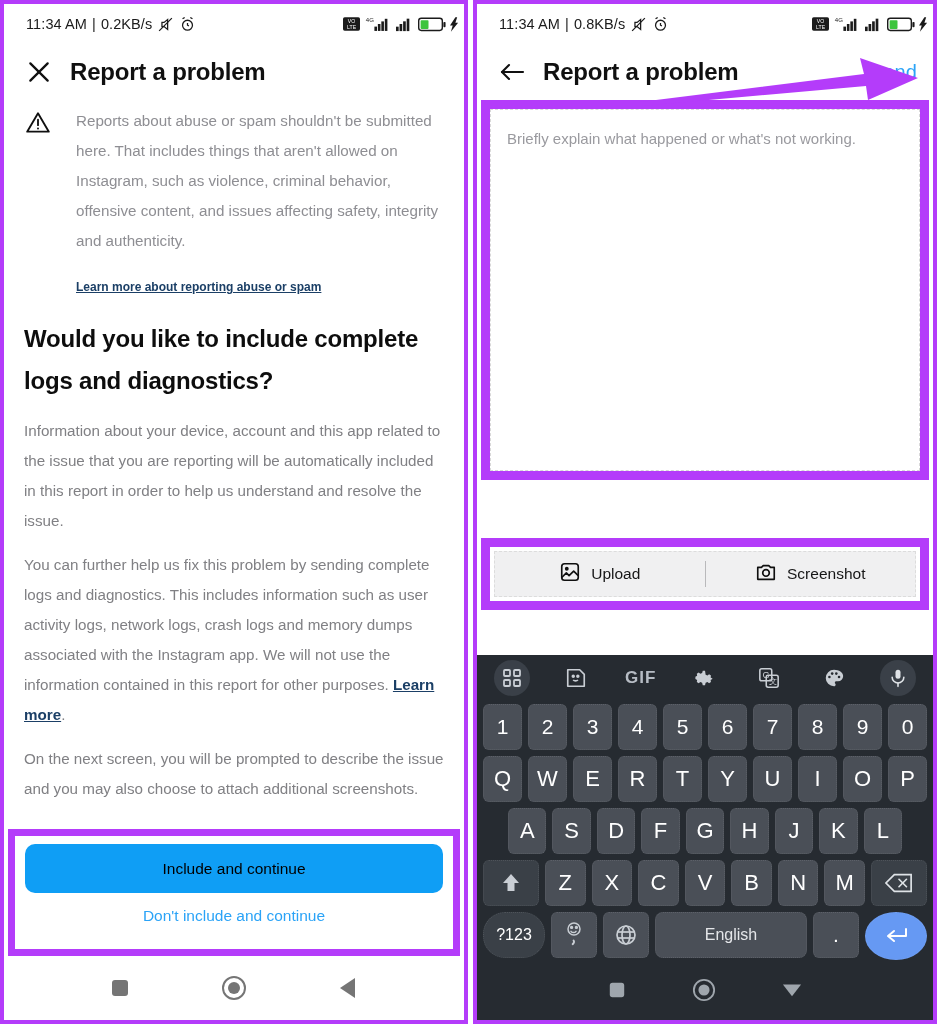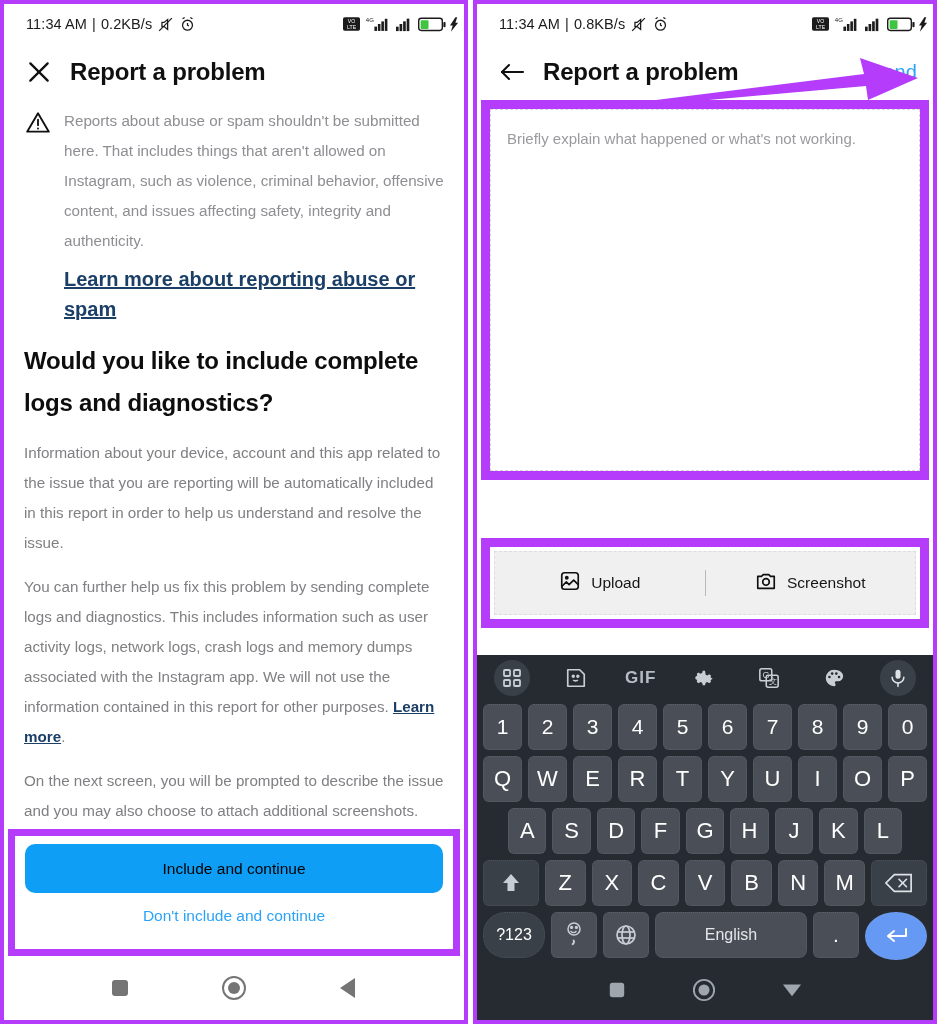--- a/index.html
+++ b/index.html
@@ -67,36 +67,36 @@
     margin-left: auto;
     font-size: 20px;
     color: #2aa3f7;
     letter-spacing: .1px;
   }
 
   
   .body-left { padding: 0 20px; }
   .notice {
     display: flex;
-    gap: 12px;
+    gap: 24px;
     padding-top: 6px;
   }
   .notice-icon { flex: 0 0 auto; margin-top: 4px; }
   .notice-text {
     font-size: 15.2px;
     line-height: 30px;
     color: #8e8e93;
   }
   .link-dark {
     display: block;
     color: #1b3f66;
     font-weight: 700;
-    font-size: 20px;
+    font-size: 12px;
     line-height: 30px;
-    margin-top: 8px;
+    margin-top: 16px;
   }
   h1.q-title {
     font-size: 24px;
     font-weight: 700;
     color: #0d0d0d;
     line-height: 42px;
     margin: 16px 0 14px 0;
     letter-spacing: -0.2px;
   }
   p.para {
@@ -179,21 +179,21 @@
   .spacer-white { height: 58px; background: #ffffff; }
   .attach-highlight {
     margin: 0 4px;
     border: 9px solid #b43cfa;
     background: #ffffff;
     padding: 4px;
   }
   .attach-bar {
     display: flex;
     align-items: center;
-    height: 64px;
+    height: 46px;
     background: #f0f0f1;
     border: 1px dashed #dcdcdc;
   }
   .attach-btn {
     flex: 1;
     display: flex;
     align-items: center;
     justify-content: center;
     gap: 10px;
     font-size: 15.5px;

